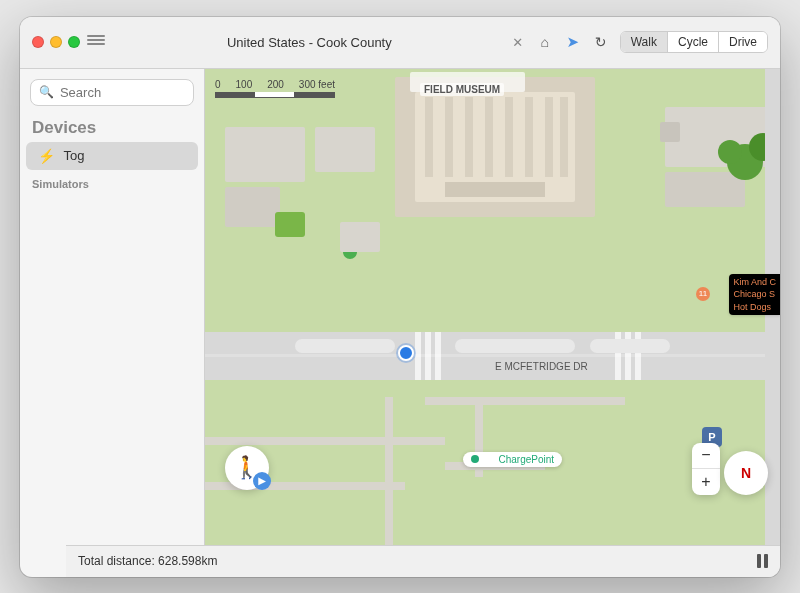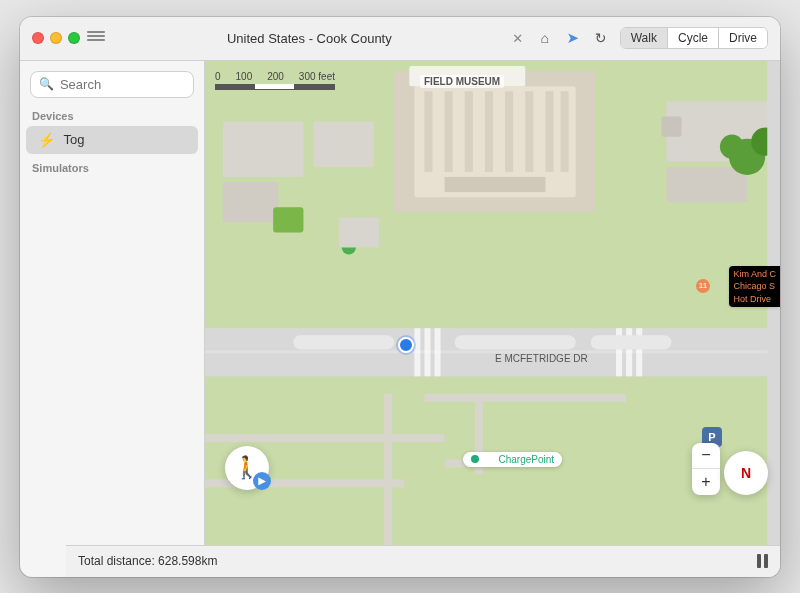--- a/index.html
+++ b/index.html
@@ -16,21 +16,21 @@
       width: 760px;
       height: 560px;
       background: #f5f5f5;
       border-radius: 12px;
       box-shadow: 0 20px 60px rgba(0,0,0,0.3), 0 0 0 1px rgba(0,0,0,0.15);
       overflow: hidden;
       display: flex;
       flex-direction: column;
     }
     .titlebar {
-      height: 44px;
+      height: 52px;
       background: #f0f0f0;
       border-bottom: 1px solid #d0d0d0;
       display: flex;
       align-items: center;
       padding: 0 12px;
       gap: 1px;
       flex-shrink: 0;
     }
     .traffic-lights {
       display: flex;
@@ -140,21 +140,21 @@
     }
     .search-input {
       font-size: 13px;
       color: #333;
       background: transparent;
       border: none;
       outline: none;
       width: 100%;
     }
     .sidebar-section-label {
-      font-size: 11px;
+      font-size: 17px;
       font-weight: 600;
       color: #888;
       padding: 4px 12px 4px;
       text-transform: none;
     }
     .sidebar-item {
       display: flex;
       align-items: center;
       gap: 8px;
       padding: 6px 12px;
@@ -516,21 +516,21 @@
       <div style="position:absolute;top:292px;left:290px;font-size:10px;color:#555;font-weight:500;">E MCFETRIDGE DR</div>
 
       
       <div class="user-dot"></div>
 
       
       <div class="kim-dot">11</div>
       <div class="kim-label">
         <div>Kim And C</div>
         <div>Chicago S</div>
-        <div>Hot Drive</div>
+        <div>Hot Dogs</div>
       </div>
 
       
       <div class="location-arrow">
         <span class="walk-icon">🚶</span>
       </div>
       <div class="arrow-overlay">
         <span>▶</span>
       </div>
 

